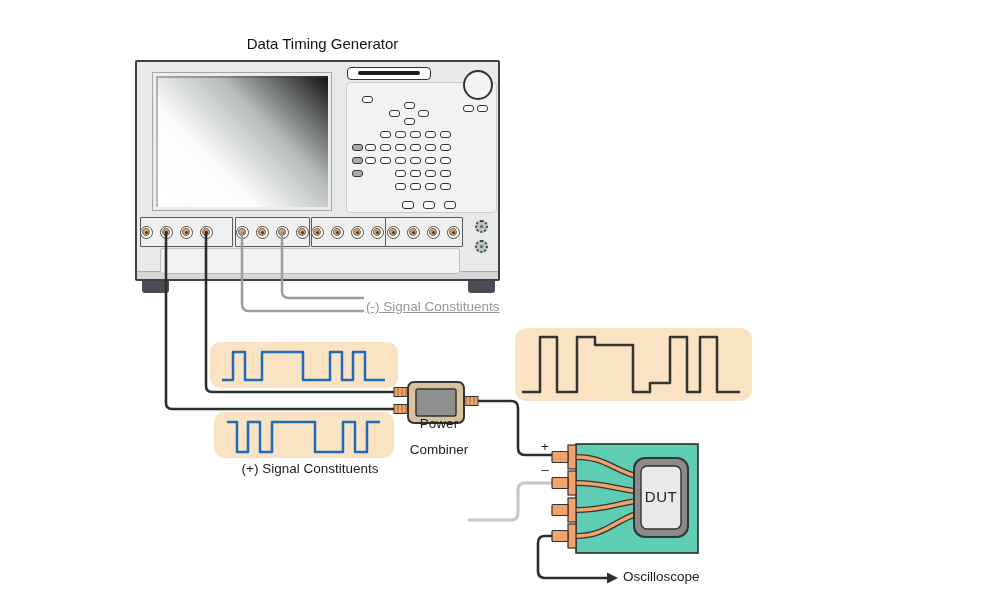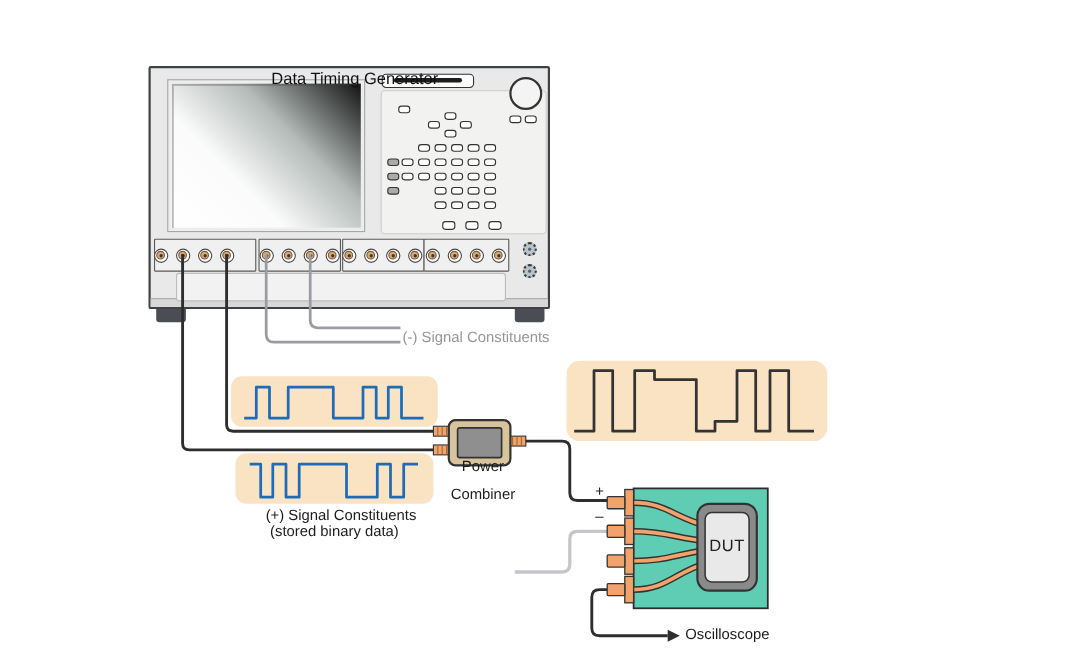--- a/index.html
+++ b/index.html
@@ -38,21 +38,21 @@
   .lbl.center{text-align:center;}
   .lbl.graytxt{color:#96969c;}
   .title{font-size:15px;color:#111;}
   .dutlbl{font-size:15px;color:#222;letter-spacing:0.5px;}
 </style>
 </head>
 <body>
 
 <div id="canvas">
 
-  <div class="lbl center title abs" style="left:135px;top:36px;width:375px;margin-top:28px;">Data Timing Generator</div>
+  <div class="lbl center title abs" style="left:135px;top:36px;width:375px;">Data Timing Generator</div>
 
   <div class="abs case"></div>
   <div class="abs case-bottom"></div>
   <div class="abs foot" style="left:142px;"></div>
   <div class="abs foot" style="left:468px;"></div>
   <div class="abs bezel"></div>
   <div class="abs screen"></div>
   <div class="abs slot">
     <div class="abs slot-line"></div>
   </div>
@@ -134,23 +134,22 @@
 
       <rect x="634" y="458" width="54" height="79" rx="11" fill="#8a8a8a" stroke="#333" stroke-width="2"></rect>
       <rect x="641" y="466" width="40" height="63" rx="6" fill="#e9e9e9" stroke="#333" stroke-width="1.4"></rect>
     </g>
 
     <polyline fill="none" stroke="#1e6cb8" stroke-width="2.5" stroke-linejoin="round" points="222,380 233,380 233,352 245,352 245,380 262,380 262,352 303,352 303,380 330,380 330,352 342,352 342,380 353,380 353,352 365,352 365,380 385,380"></polyline>
     <polyline fill="none" stroke="#1e6cb8" stroke-width="2.5" stroke-linejoin="round" points="227,422 237,422 237,452 248,452 248,422 260,422 260,452 272,452 272,422 315,422 315,452 343,452 343,422 355,422 355,452 367,452 367,422 380,422"></polyline>
     <polyline fill="none" stroke="#333" stroke-width="2.5" stroke-linejoin="round" points="522,392 540,392 540,337 557,337 557,392 577,392 577,337 595,337 595,345 633,345 633,392 650,392 650,383 670,383 670,337 687,337 687,392 700,392 700,337 717,337 717,392 740,392"></polyline>
   </svg>
 
-  <div class="lbl graytxt abs" style="left:366px;top:300px;">(-) Signal Constituents</div>
+  <div class="lbl graytxt abs" style="left:366px;top:300px;text-decoration:underline;">(-) Signal Constituents</div>
   <div class="lbl center abs" style="left:200px;top:462px;width:220px;">(+) Signal Constituents</div>
-  <div class="lbl center abs" style="left:194px;top:476px;width:220px;">(stored binary data)</div>
   <div class="lbl center abs" style="left:397px;top:417px;width:84px;">Power</div>
   <div class="lbl center abs" style="left:397px;top:443px;width:84px;">Combiner</div>
   <div class="lbl center abs" style="left:536px;top:440px;width:18px;">+</div>
   <div class="lbl center abs" style="left:536px;top:463px;width:18px;">–</div>
   <div class="lbl center dutlbl abs" style="left:641px;top:489px;width:40px;">DUT</div>
   <div class="lbl abs" style="left:623px;top:570px;">Oscilloscope</div>
 <div class="btn" style="left: 362px; top: 96px;"></div>
     <div class="btn" style="left: 404px; top: 102px;"></div>
     <div class="btn" style="left: 389px; top: 110px;"></div>
     <div class="btn" style="left: 418px; top: 110px;"></div>

